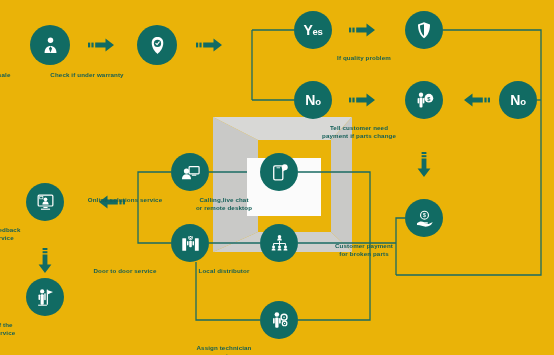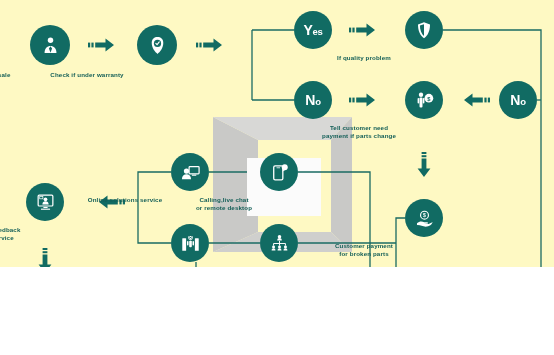--- a/index.html
+++ b/index.html
@@ -6,22 +6,22 @@
     margin: 0;
     padding: 0;
     background: #ffffff;
   }
   body {
     font-family: "Liberation Sans", sans-serif;
   }
   #flowchart-root {
     position: relative;
     width: 554px;
-    height: 267px;
-    background: #fef9c3;
+    height: 355px;
+    background: #eab308;
     overflow: hidden;
   }
   #flow-svg {
     position: absolute;
     left: 0;
     top: 0;
     width: 554px;
     height: 355px;
   }
   .node {

